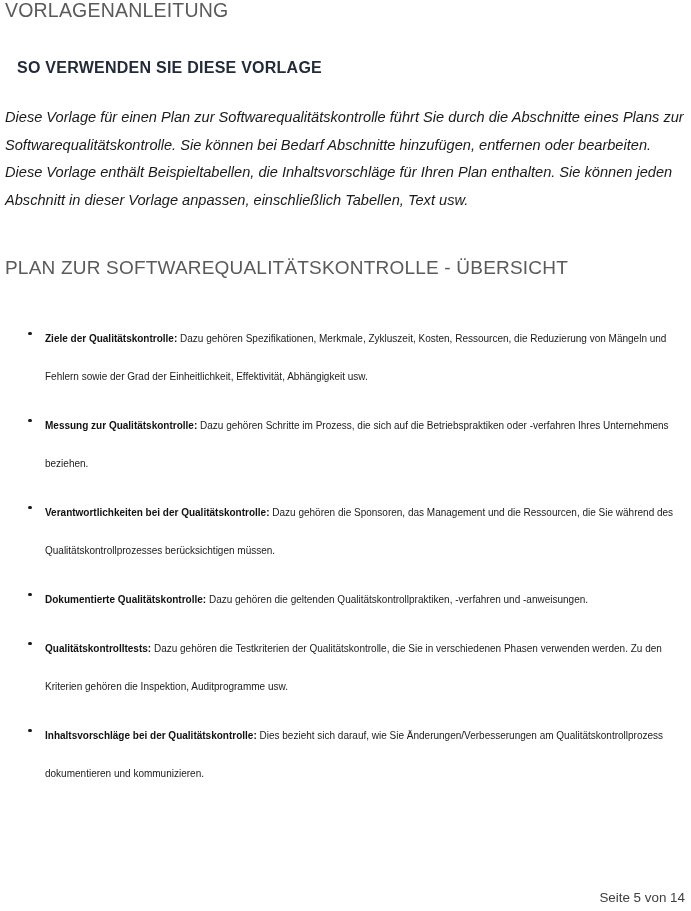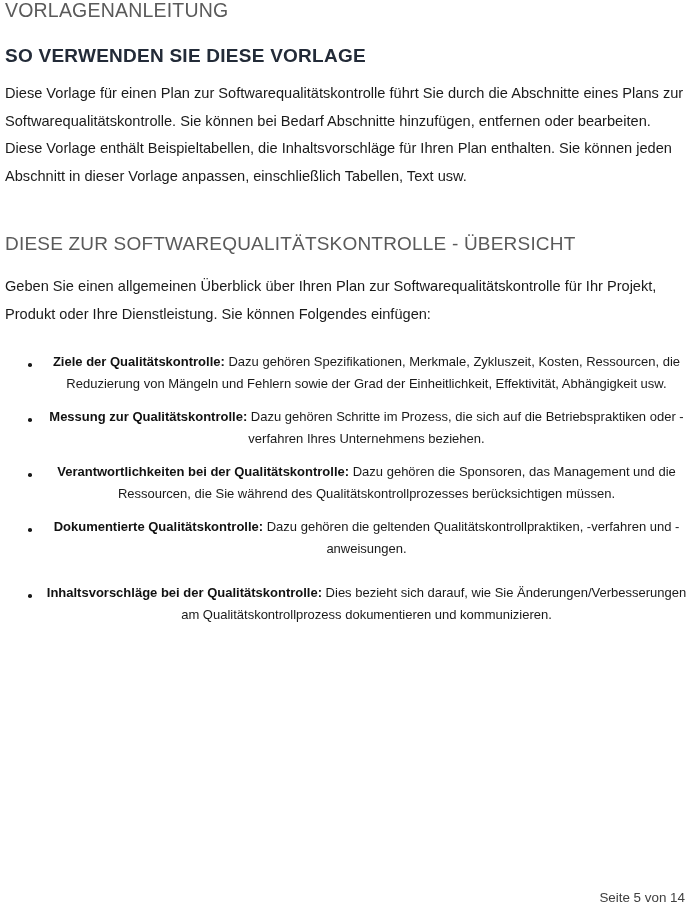--- a/index.html
+++ b/index.html
@@ -36,48 +36,48 @@
     padding: 0;
     position: relative;
     top: -4px;
     white-space: nowrap;
   }
   .h1.second {
     top: 0;
     font-size: 19px;
   }
   .h2 {
-    font-size: 19px;
+    font-size: 16px;
     font-weight: bold;
     color: #232b38;
     letter-spacing: 0.25px;
     line-height: 18px;
-    margin: 0;
+    margin: 12px;
     white-space: nowrap;
   }
   
   .para {
     font-size: 14.6px;
     line-height: 27.7px;
     color: #1a1a1a;
     margin: 0;
     text-align: left;
+    font-style: italic;
   }
   ul.bullets {
     list-style: none;
     margin: 0;
     padding: 0;
   }
   ul.bullets > li {
     position: relative;
     padding-left: 40px;
-    font-size: 13px;
-    line-height: 22px;
+    font-size: 10px;
+    line-height: 38px;
     color: #1a1a1a;
-    text-align: center;
   }
   ul.bullets > li .dot {
     position: absolute;
     left: 23px;
     top: 12px;
     width: 3.6px;
     height: 3.6px;
     border-radius: 50%;
     background: #1a1a1a;
   }
@@ -112,25 +112,24 @@
   <div class="sp-a"></div>
 
   <h2 class="h2">SO VERWENDEN SIE DIESE VORLAGE</h2>
 
   <div class="sp-b"></div>
 
   <p class="para">Diese Vorlage für einen Plan zur Softwarequalitätskontrolle führt Sie durch die Abschnitte eines Plans zur Softwarequalitätskontrolle. Sie können bei Bedarf Abschnitte hinzufügen, entfernen oder bearbeiten. Diese Vorlage enthält Beispieltabellen, die Inhaltsvorschläge für Ihren Plan enthalten. Sie können jeden Abschnitt in dieser Vorlage anpassen, einschließlich Tabellen, Text usw.</p>
 
   <div class="sp-c"></div>
 
-  <h1 class="h1 second">DIESE ZUR SOFTWAREQUALITÄTSKONTROLLE - ÜBERSICHT</h1>
+  <h1 class="h1 second">PLAN ZUR SOFTWAREQUALITÄTSKONTROLLE - ÜBERSICHT</h1>
 
   <div class="sp-d"></div>
 
-  <p class="para">Geben Sie einen allgemeinen Überblick über Ihren Plan zur Softwarequalitätskontrolle für Ihr Projekt, Produkt oder Ihre Dienstleistung. Sie können Folgendes einfügen:</p>
 
   <div class="sp-e"></div>
 
   <ul class="bullets">
     <li>
       <span class="dot"></span>
       <span class="lead">Ziele der Qualitätskontrolle:</span><span> Dazu gehören Spezifikationen, Merkmale, Zykluszeit, Kosten, Ressourcen, die Reduzierung von Mängeln und Fehlern sowie der Grad der Einheitlichkeit, Effektivität, Abhängigkeit usw.</span>
     </li>
     <li class="li-gap"></li>
 
@@ -145,20 +144,24 @@
       <span class="lead">Verantwortlichkeiten bei der Qualitätskontrolle:</span><span> Dazu gehören die Sponsoren, das Management und die Ressourcen, die Sie während des Qualitätskontrollprozesses berücksichtigen müssen.</span>
     </li>
     <li class="li-gap"></li>
 
     <li>
       <span class="dot"></span>
       <span class="lead">Dokumentierte Qualitätskontrolle:</span><span> Dazu gehören die geltenden Qualitätskontrollpraktiken, -verfahren und -anweisungen.</span>
     </li>
     <li class="li-gap"></li>
 
+    <li>
+      <span class="dot"></span>
+      <span class="lead">Qualitätskontrolltests:</span><span> Dazu gehören die Testkriterien der Qualitätskontrolle, die Sie in verschiedenen Phasen verwenden werden. Zu den Kriterien gehören die Inspektion, Auditprogramme usw.</span>
+    </li>
     <li class="li-gap"></li>
 
     <li>
       <span class="dot"></span>
       <span class="lead">Inhaltsvorschläge bei der Qualitätskontrolle:</span><span> Dies bezieht sich darauf, wie Sie Änderungen/Verbesserungen am Qualitätskontrollprozess dokumentieren und kommunizieren.</span>
     </li>
     <li class="li-gap"></li>
 
   </ul>
 

